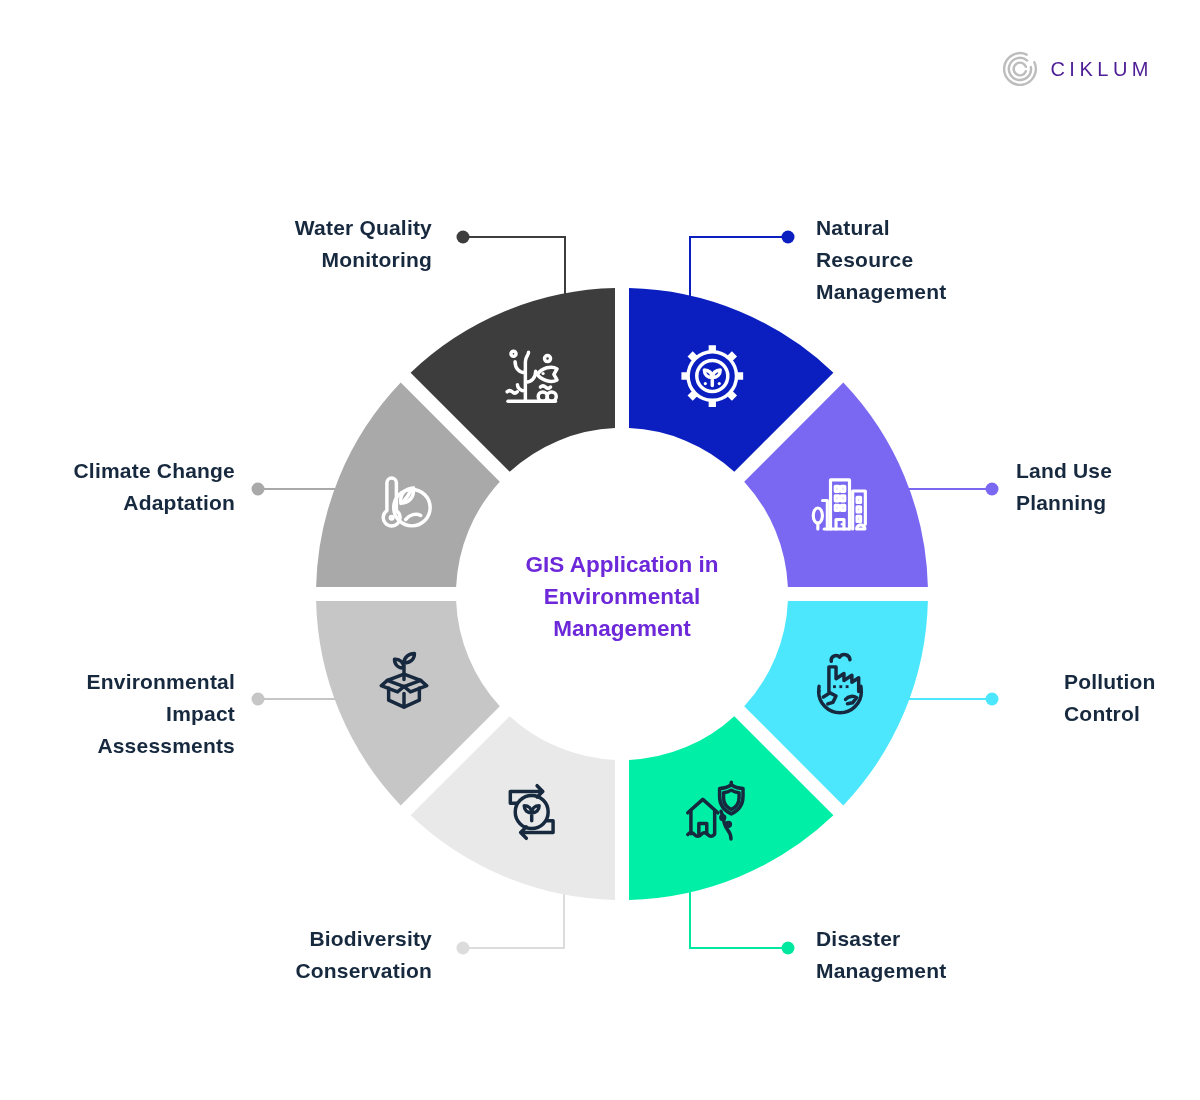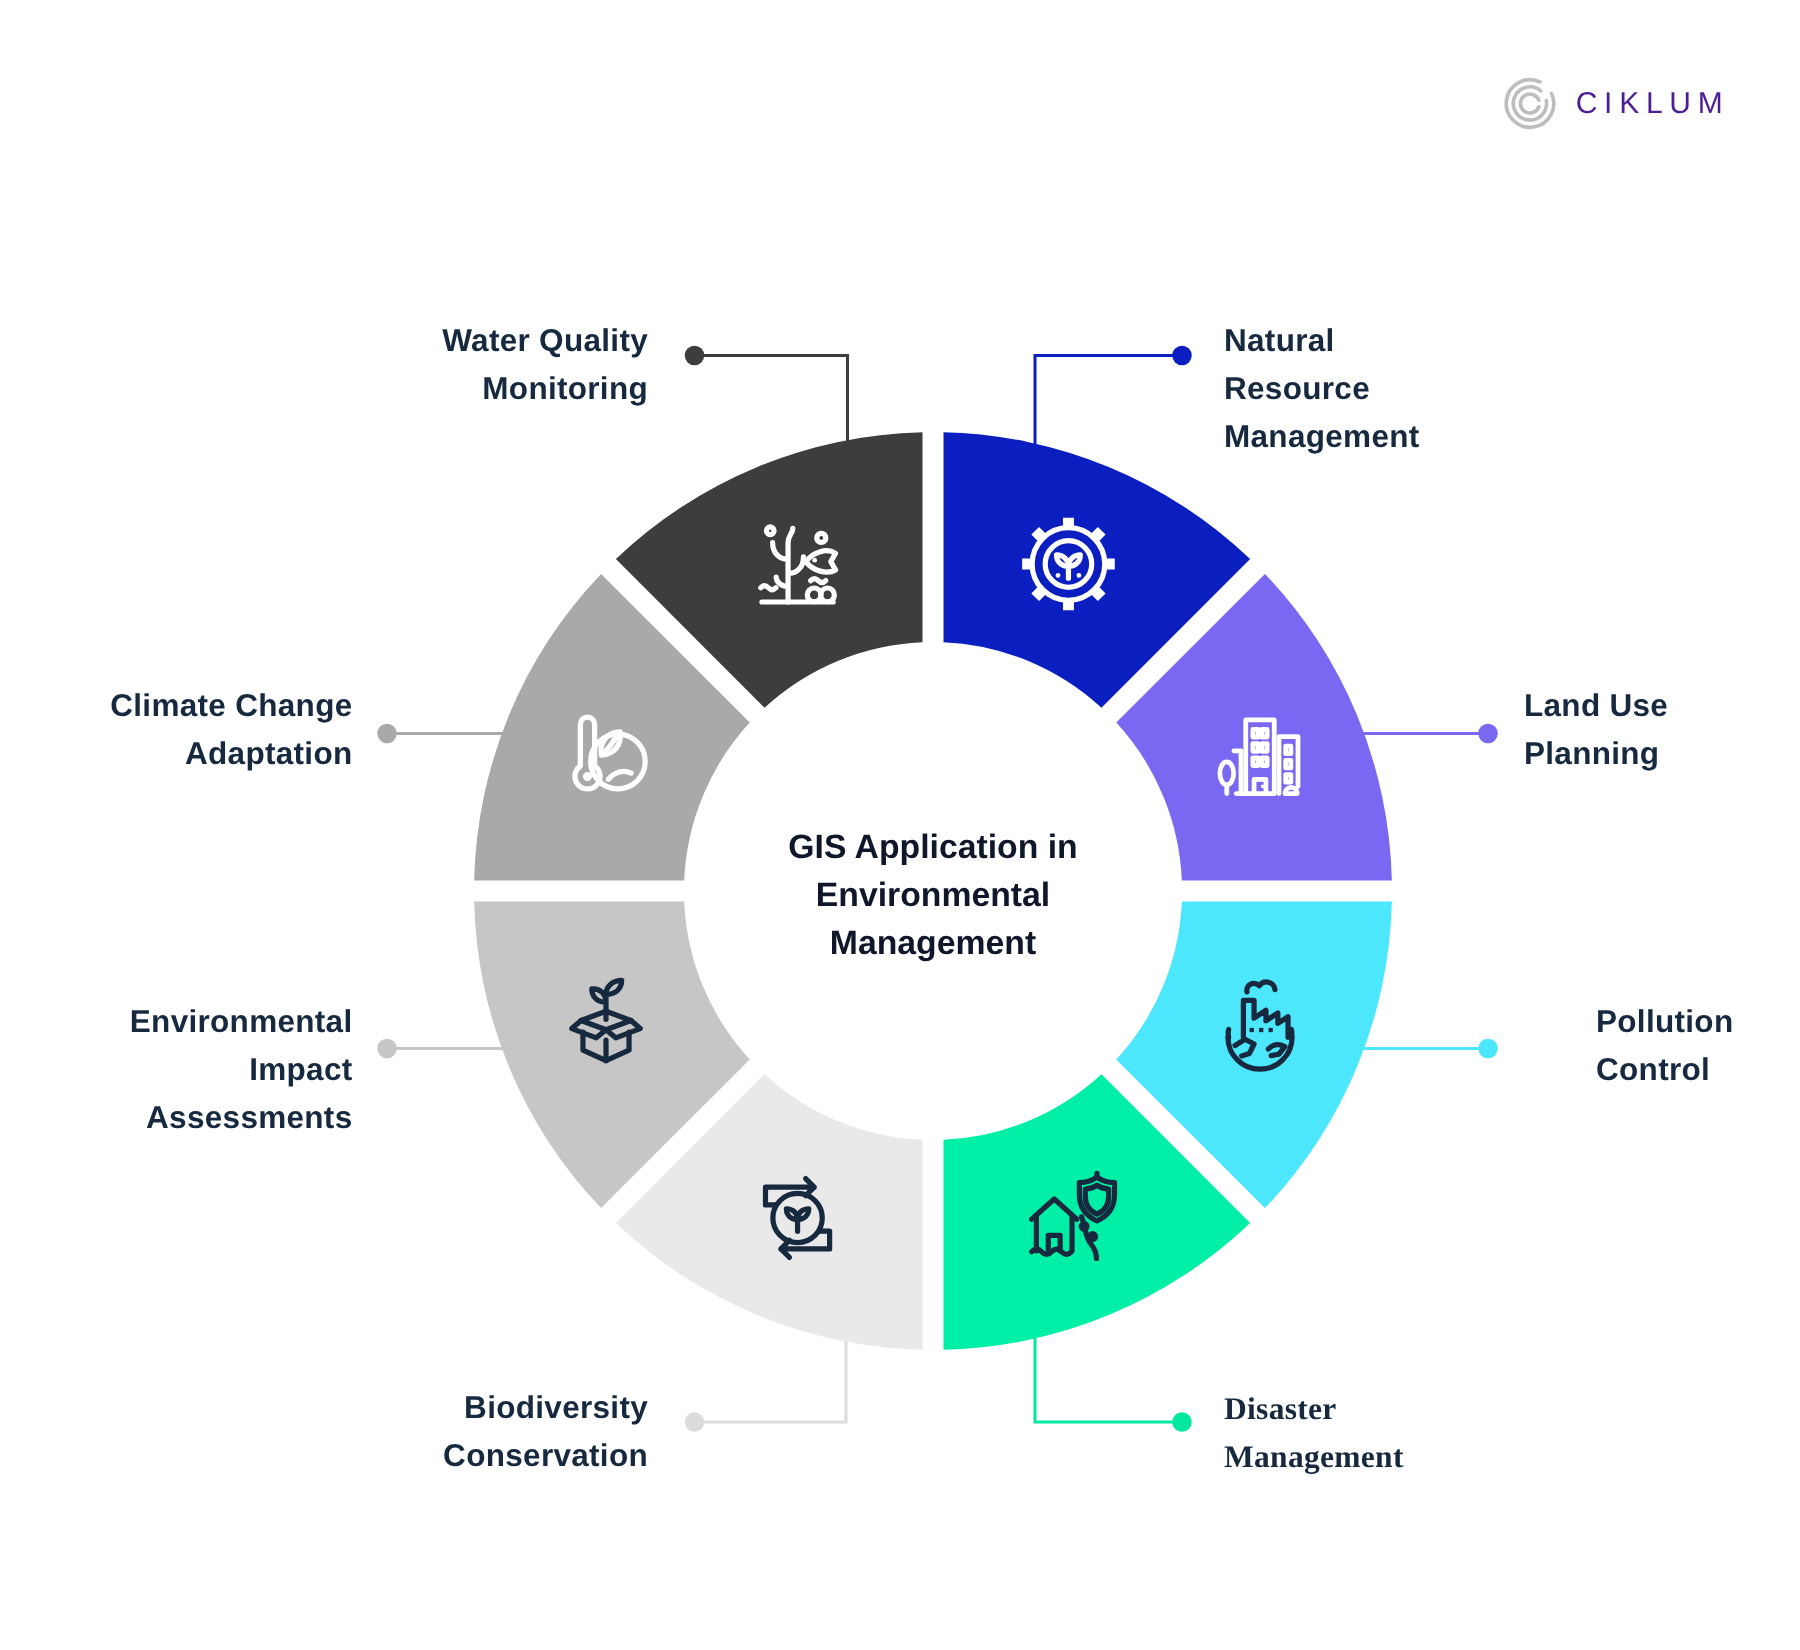--- a/index.html
+++ b/index.html
@@ -176,33 +176,33 @@
       </g>
   </svg>
 
   <div class="seg-label" style="left:816px;top:212px;">Natural
 Resource
 Management</div>
   <div class="seg-label" style="left:1016px;top:455px;">Land Use
 Planning</div>
   <div class="seg-label" style="left:1064px;top:666px;">Pollution
 Control</div>
-  <div class="seg-label" style="left:816px;top:923px;font-family:Liberation Serif, serif;">Disaster
+  <div class="seg-label" style="left:816px;top:923px;">Disaster
 Management</div>
   <div class="seg-label align-r" style="right:768px;top:923px;">Biodiversity
 Conservation</div>
   <div class="seg-label align-r" style="right:965px;top:666px;">Environmental
 Impact
 Assessments</div>
   <div class="seg-label align-r" style="right:768px;top:212px;">Water Quality
 Monitoring</div>
   <div class="seg-label align-r" style="right:965px;top:455px;">Climate Change
 Adaptation</div>
 
-  <div class="center-title" style="color: #0f172a;">GIS Application in
+  <div class="center-title" style="color: #6d28d9;">GIS Application in
 Environmental
 Management</div>
 
   <div class="brand">
     <svg width="38" height="38" viewBox="0 0 36 36">
       <g fill="none" stroke="#bdbdbd" stroke-width="2.3" stroke-linecap="round">
         <path d="M31.6 11.7 A15 15 0 1 1 24.3 4.4"></path>
         <path d="M28.3 16.2 A10.5 10.5 0 1 1 24.8 10"></path>
         <path d="M23.6 20.1 A6 6 0 1 1 23.6 15.9"></path>
       </g>

